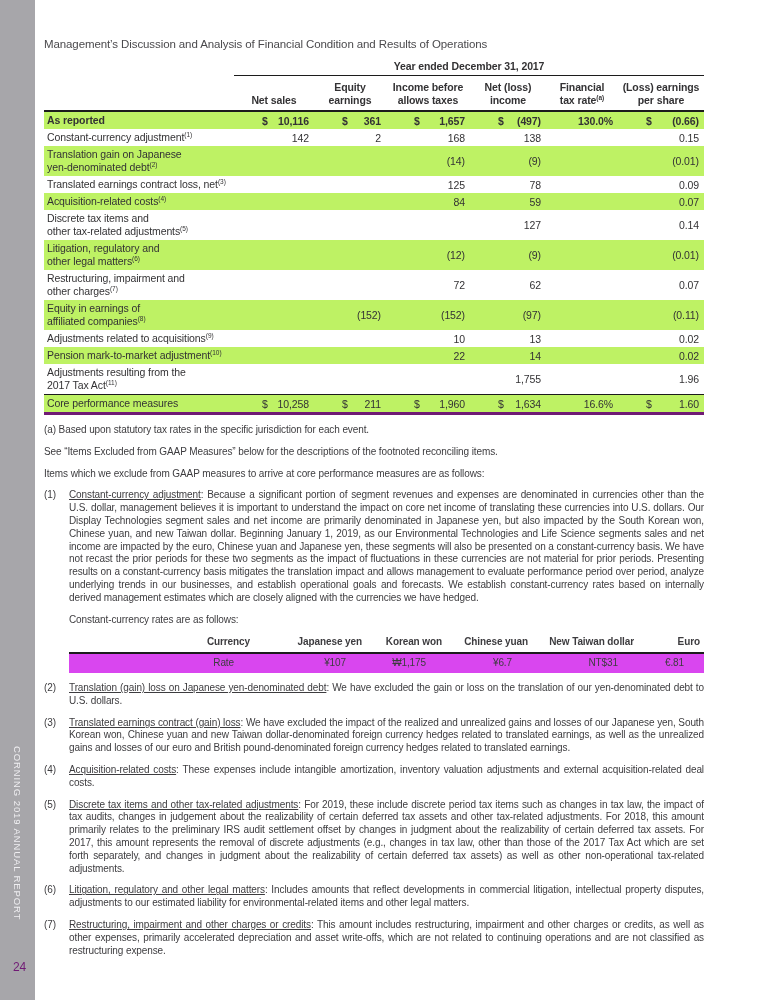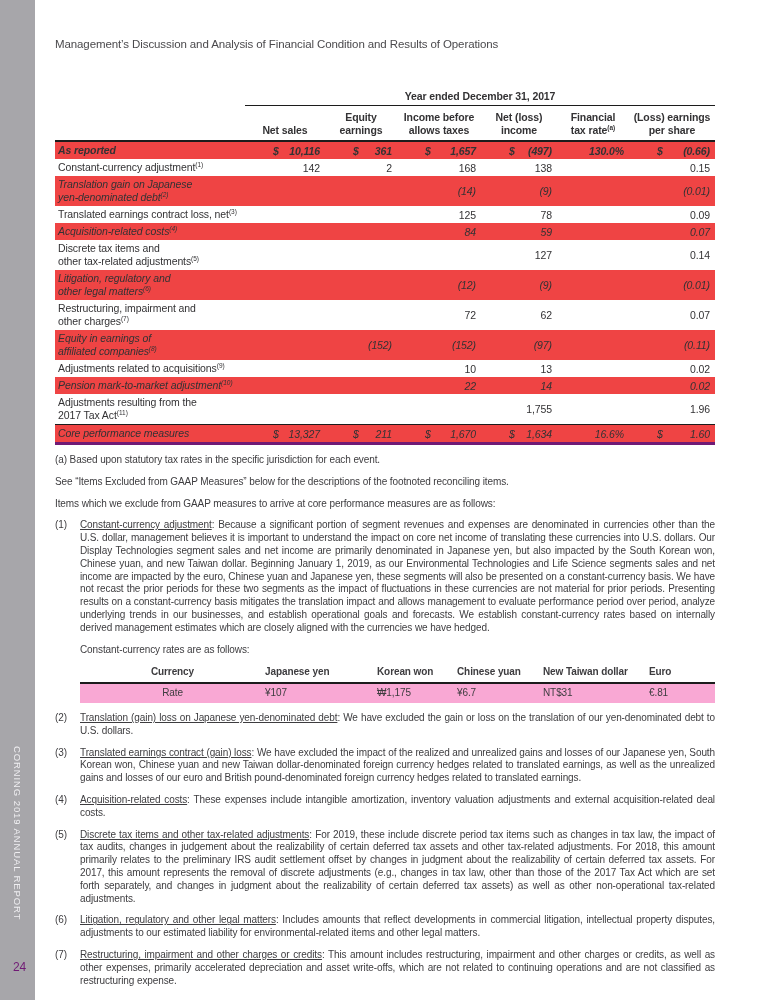--- a/index.html
+++ b/index.html
@@ -23,50 +23,50 @@
     writing-mode: vertical-rl;
     font-size: 9.5px; letter-spacing: 0.9px;
     color: #efeef1; white-space: nowrap;
   }
   .page-number {
     position: absolute; bottom: 26px; left: 13px;
     font-size: 12px; color: #701a75;
   }
   
   .content {
-    position: absolute; left: 55px; top: 0;
+    position: absolute; left: 44px; top: 0;
     width: 660px;
   }
   .doc-header {
     padding-top: 38px;
     font-size: 11.5px; color: #4b4a4d;
   }
   .sup { font-size: 6.5px; vertical-align: super; line-height: 0; letter-spacing: 0; }
   
-  .fin-table { margin-top: 40px; font-size: 10.5px; color: #333234; }
+  .fin-table { margin-top: 10px; font-size: 10.5px; color: #333234; }
   .span-head { display: grid; grid-template-columns: 190px 470px; }
   .span-title {
     grid-column: 2; text-align: center; font-weight: bold;
     padding-bottom: 3px; border-bottom: 1.5px solid #1c1c1c;
   }
   .fin-cols {
     display: grid;
     grid-template-columns: 190px 80px 72px 84px 76px 72px 86px;
     align-items: end;
     border-bottom: 2px solid #1c1c1c;
     padding: 5px 0 4px;
     font-weight: bold;
   }
   .tcol-head { text-align: center; line-height: 12.5px; }
   .trow {
     display: grid;
     grid-template-columns: 190px 80px 72px 84px 76px 72px 86px;
     align-items: center;
   }
-  .trow.shaded { background: #ef4444; font-style: italic; }
+  .trow.shaded { background: #bef264; }
   .trow.bold { font-weight: bold; }
   .trow.total { border-top: 1.5px solid #1c1c1c; border-bottom: 3px solid #701a75; }
   .tlabel { padding: 2px 2px 2px 3px; line-height: 13px; min-height: 17px; display: flex; flex-direction: column; justify-content: center; }
   .tcell {
     display: flex; justify-content: space-between;
     padding: 2px 5px 2px 28px; min-height: 17px; align-items: center;
   }
   .tcell .val { margin-left: auto; }
   
   .fn-area { margin-top: 8px; font-size: 10px; line-height: 12.8px; color: #3d3c3f; }
@@ -80,23 +80,23 @@
   .cur-table { margin: 8px 0 2px 25px; width: 635px; font-size: 10px; }
   .cur-head, .cur-row {
     display: grid;
     grid-template-columns: 1fr 112px 80px 86px 106px 66px;
   }
   .cur-head {
     font-weight: bold;
     border-bottom: 2px solid #1c1c1c;
     padding: 2px 0 3px;
   }
-  .cur-row { background: #f9a8d4; padding: 3px 0; }
-  .cur-head > div, .cur-row > div { text-align: left; padding-right: 4px; }
-  .cur-head > div:first-child, .cur-row > div:first-child { text-align: center; padding-left: 4px; }
+  .cur-row { background: #d946ef; padding: 3px 16px; }
+  .cur-head > div, .cur-row > div { text-align: right; padding-right: 4px; }
+  .cur-head > div:first-child, .cur-row > div:first-child { text-align: right; padding-left: 4px; }
 </style>
 </head>
 <body>
 
 <div class="sidebar">
   <div class="spine-text">CORNING 2019 ANNUAL REPORT</div>
   <div class="page-number">24</div>
 </div>
 
 <div class="content">
@@ -419,29 +419,29 @@
           <div class="tcell">
             <span class="val">1.96</span>
           </div>
         </div>
         <div class="trow shaded total">
           <div class="tlabel">
             <div>Core performance measures</div>
           </div>
           <div class="tcell">
             <span class="cur">$</span>
-            <span class="val">13,327</span>
+            <span class="val">10,258</span>
           </div>
           <div class="tcell">
             <span class="cur">$</span>
             <span class="val">211</span>
           </div>
           <div class="tcell">
             <span class="cur">$</span>
-            <span class="val">1,670</span>
+            <span class="val">1,960</span>
           </div>
           <div class="tcell">
             <span class="cur">$</span>
             <span class="val">1,634</span>
           </div>
           <div class="tcell">
             <span class="val">16.6%</span>
           </div>
           <div class="tcell">
             <span class="cur">$</span>

